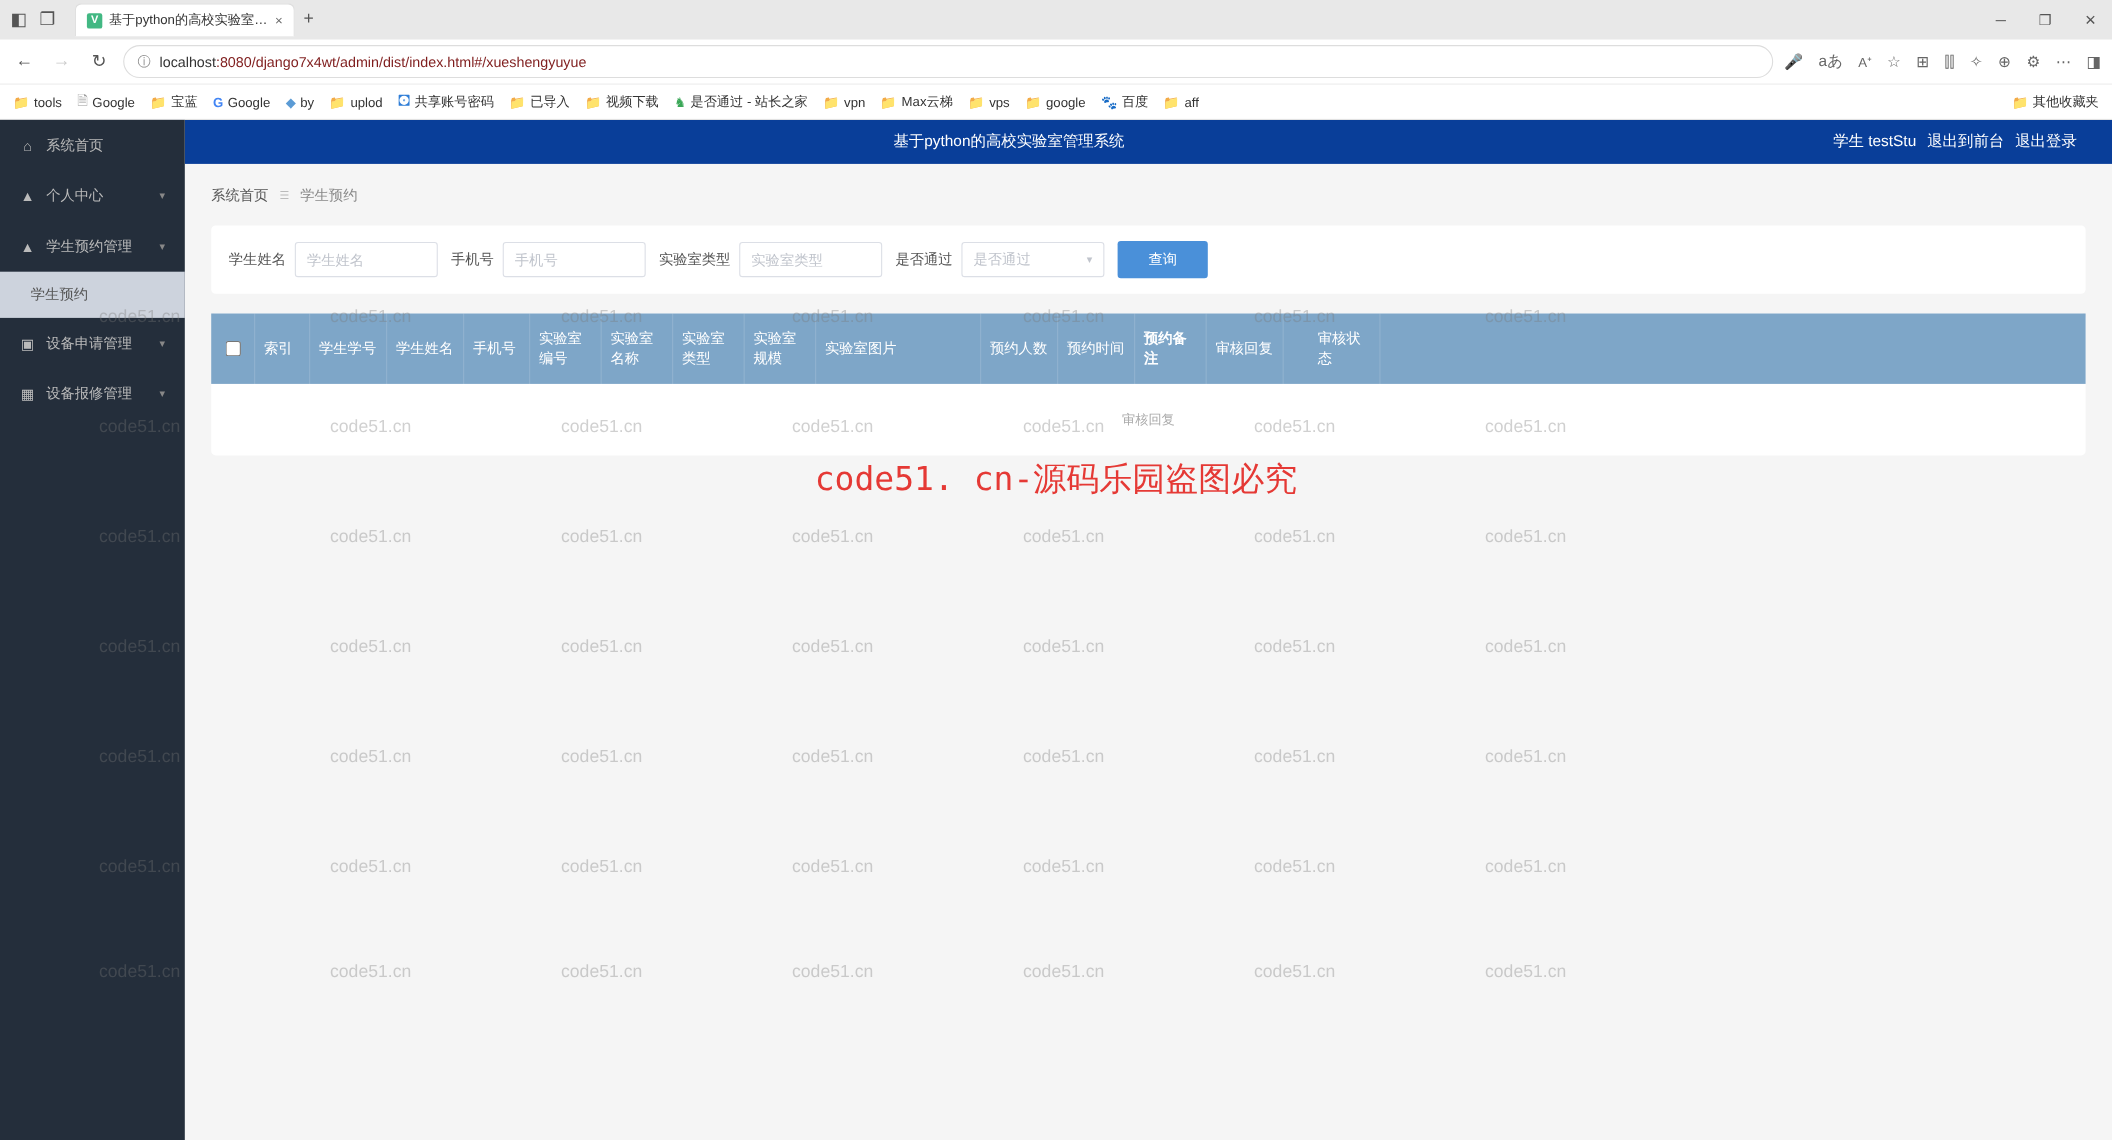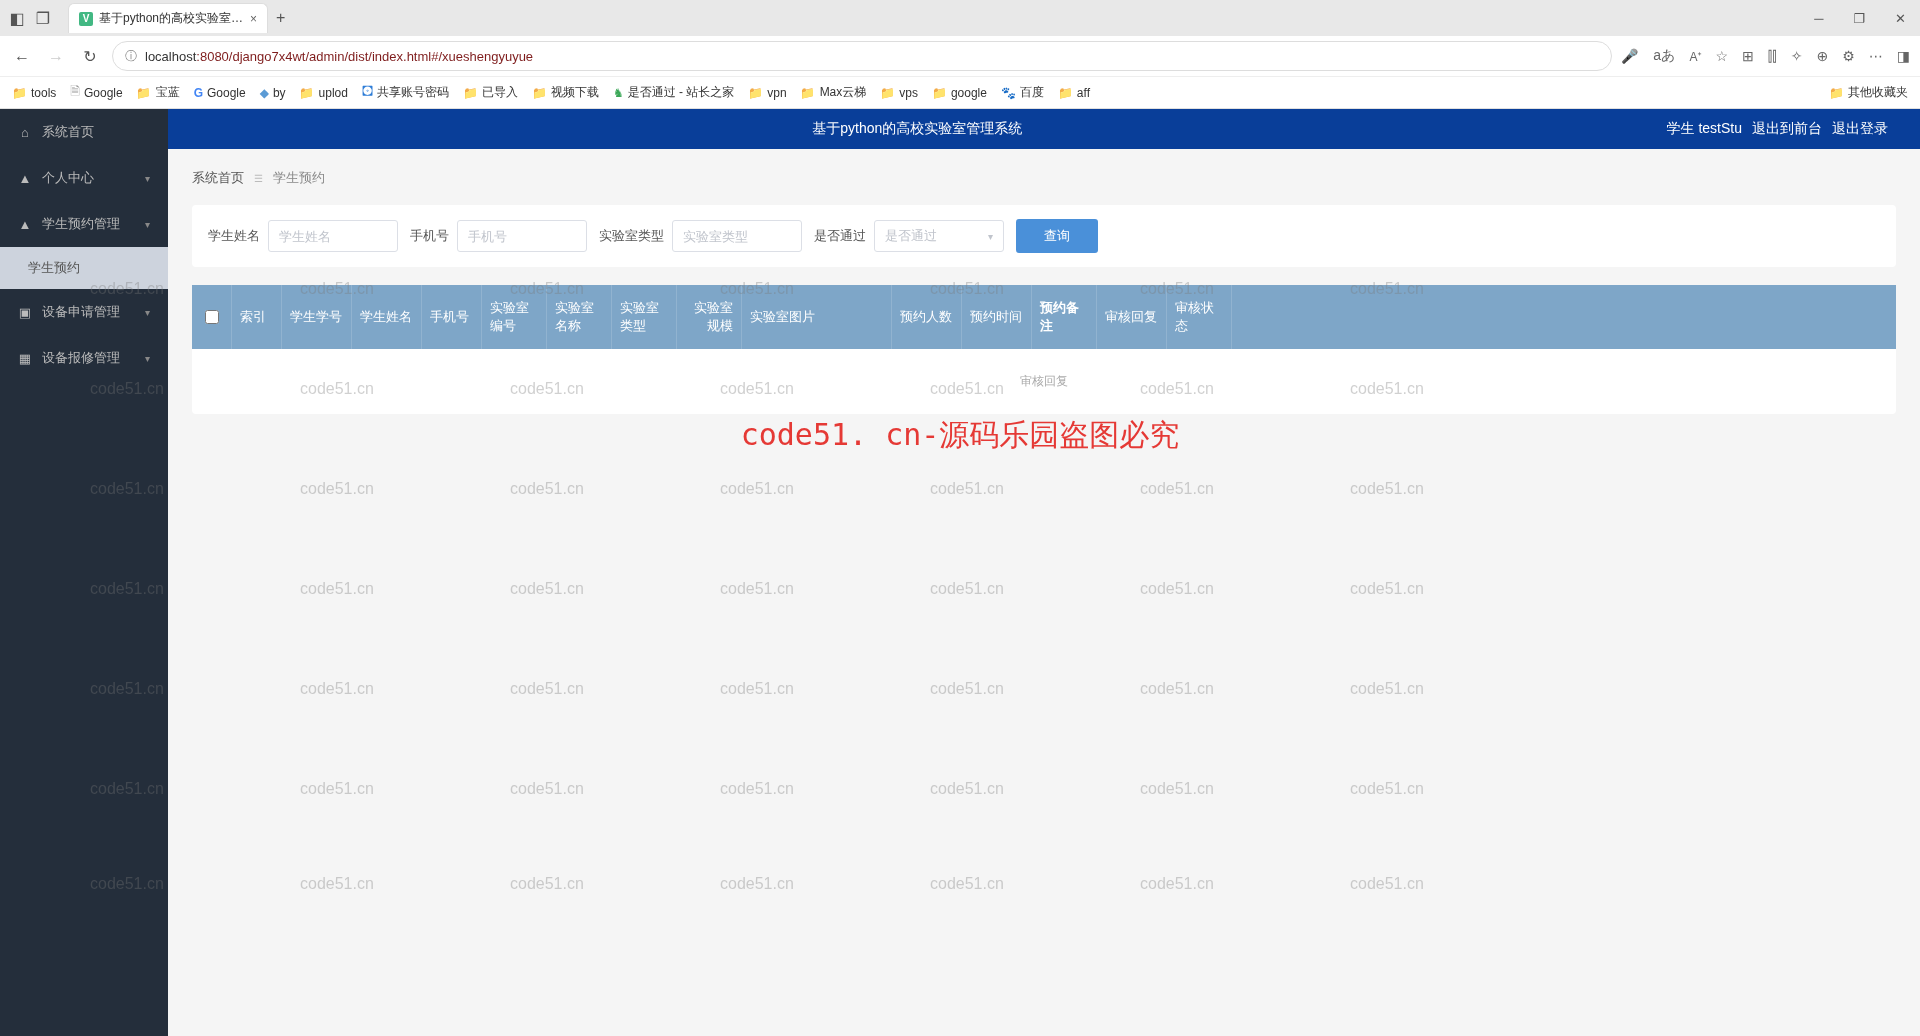--- a/index.html
+++ b/index.html
@@ -69,27 +69,27 @@
 .table-header .th { padding: 14px 8px; border-right: 1px solid rgba(255,255,255,0.15); display: flex; align-items: center; }
 .th-check { width: 40px; justify-content: center; }
 .th-check input { width: 14px; height: 14px; }
 .th-idx { width: 50px; }
 .th-sid { width: 70px; }
 .th-name { width: 70px; }
 .th-phone { width: 60px; }
 .th-labno { width: 65px; }
 .th-labname { width: 65px; }
 .th-labtype { width: 65px; }
-.th-labscale { width: 65px; text-align: right; }
+.th-labscale { width: 65px; }
 .th-labimg { width: 150px; }
 .th-count { width: 70px; }
 .th-time { width: 70px; }
 .th-remark { width: 65px; font-weight: bold; }
 .th-reply { width: 70px; }
-.th-status { width: 65px; }
+.th-status { width: 65px; margin-left: 23px; }
 .th-op { flex: 1; }
 .table-empty { text-align: center; padding: 24px 0; font-size: 12px; color: #aaa; }
 
 
 .watermark-layer { position: fixed; top: 130px; left: 0; right: 0; bottom: 0; pointer-events: none; z-index: 1; }
 .wm { position: absolute; color: rgba(120,120,120,0.35); font-size: 16px; font-family: sans-serif; }
 .center-wm { position: absolute; color: #e53935; font-size: 30px; font-weight: 500; white-space: nowrap; pointer-events: none; left: 50%; top: 415px; transform: translateX(-50%); z-index: 2; font-family: "SimSun", monospace; }
 
 input::placeholder { color: #c0c4cc; }
 </style>

